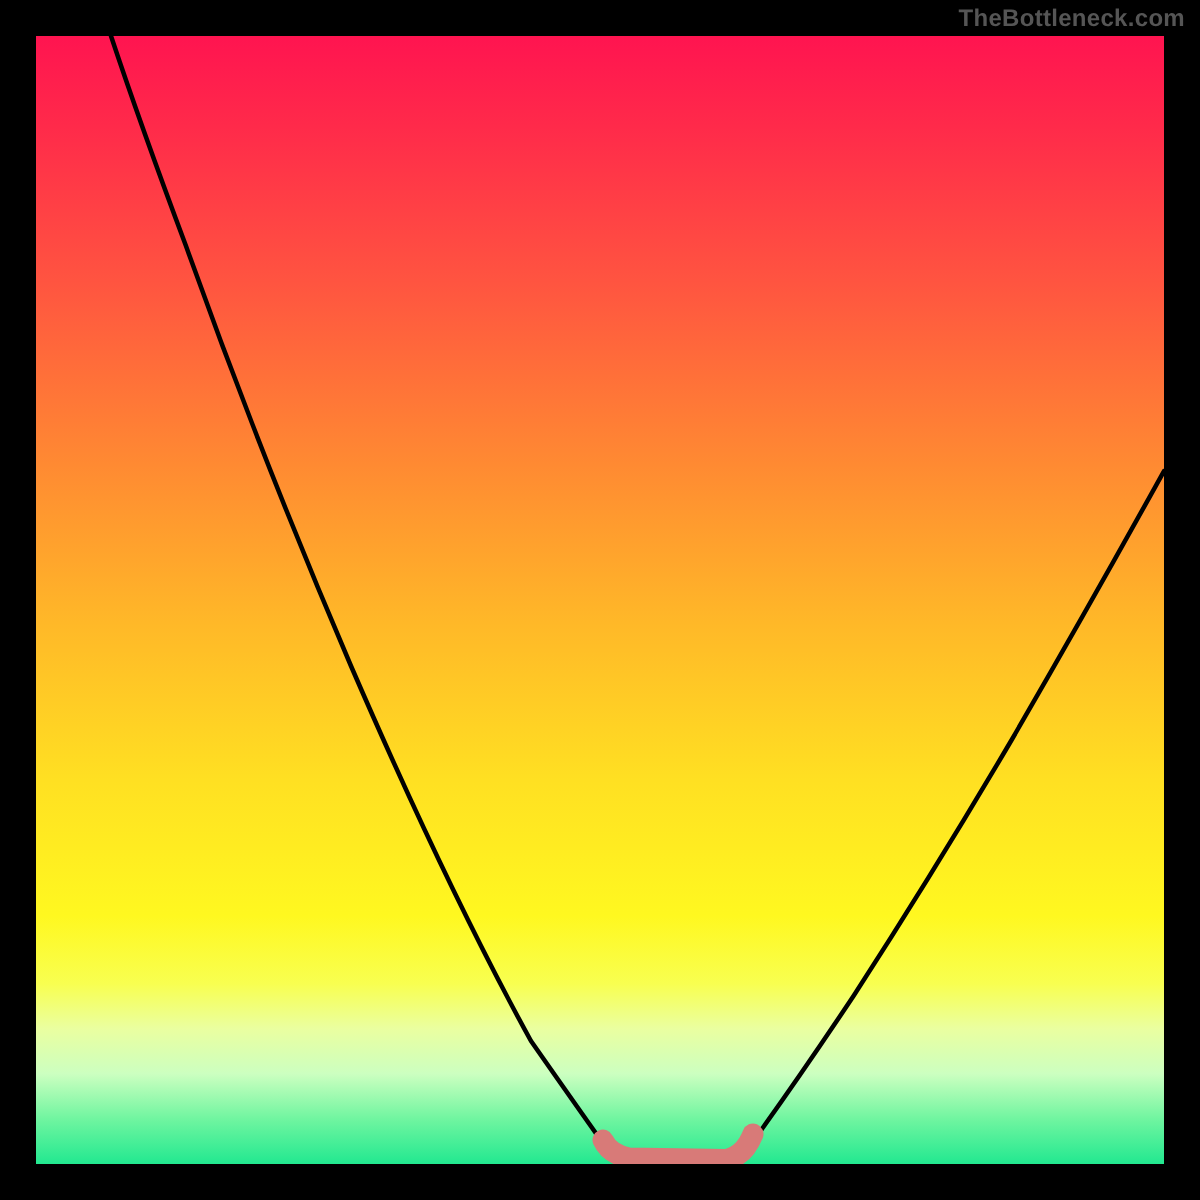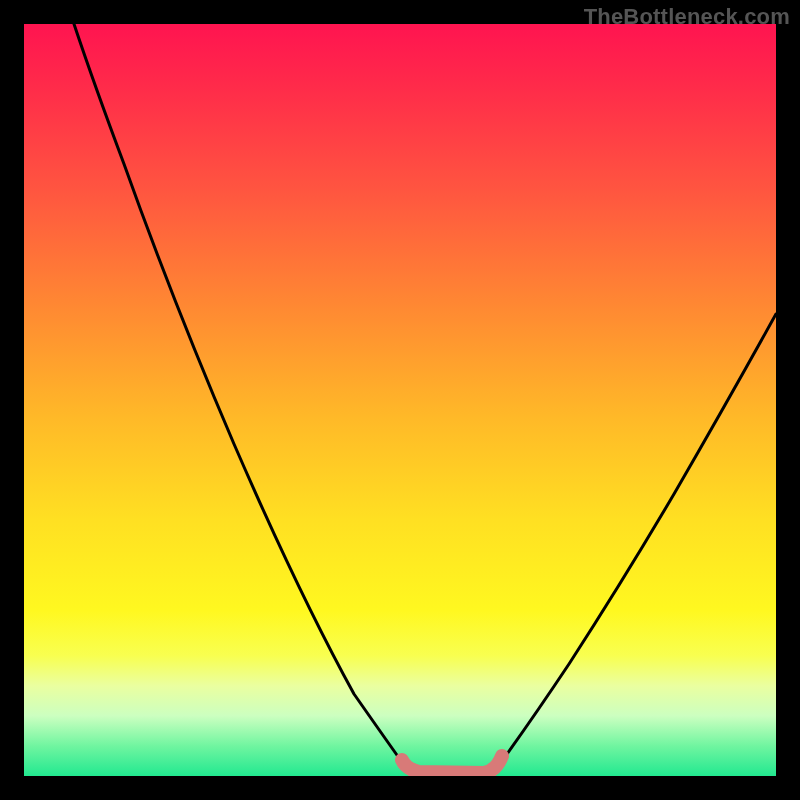--- a/index.html
+++ b/index.html
@@ -15,21 +15,21 @@
     position: relative;
     width: 800px;
     height: 800px;
     background: #000;
   }
   .watermark {
     position: absolute;
     top: 4px;
     right: 10px;
     color: #555;
-    font-size: 22px;
+    font-size: 16px;
     font-weight: bold;
     z-index: 10;
     letter-spacing: 0.2px;
     text-align: right;
   }
   .plot {
     position: absolute;
     left: 24px;
     top: 24px;
     width: 752px;

